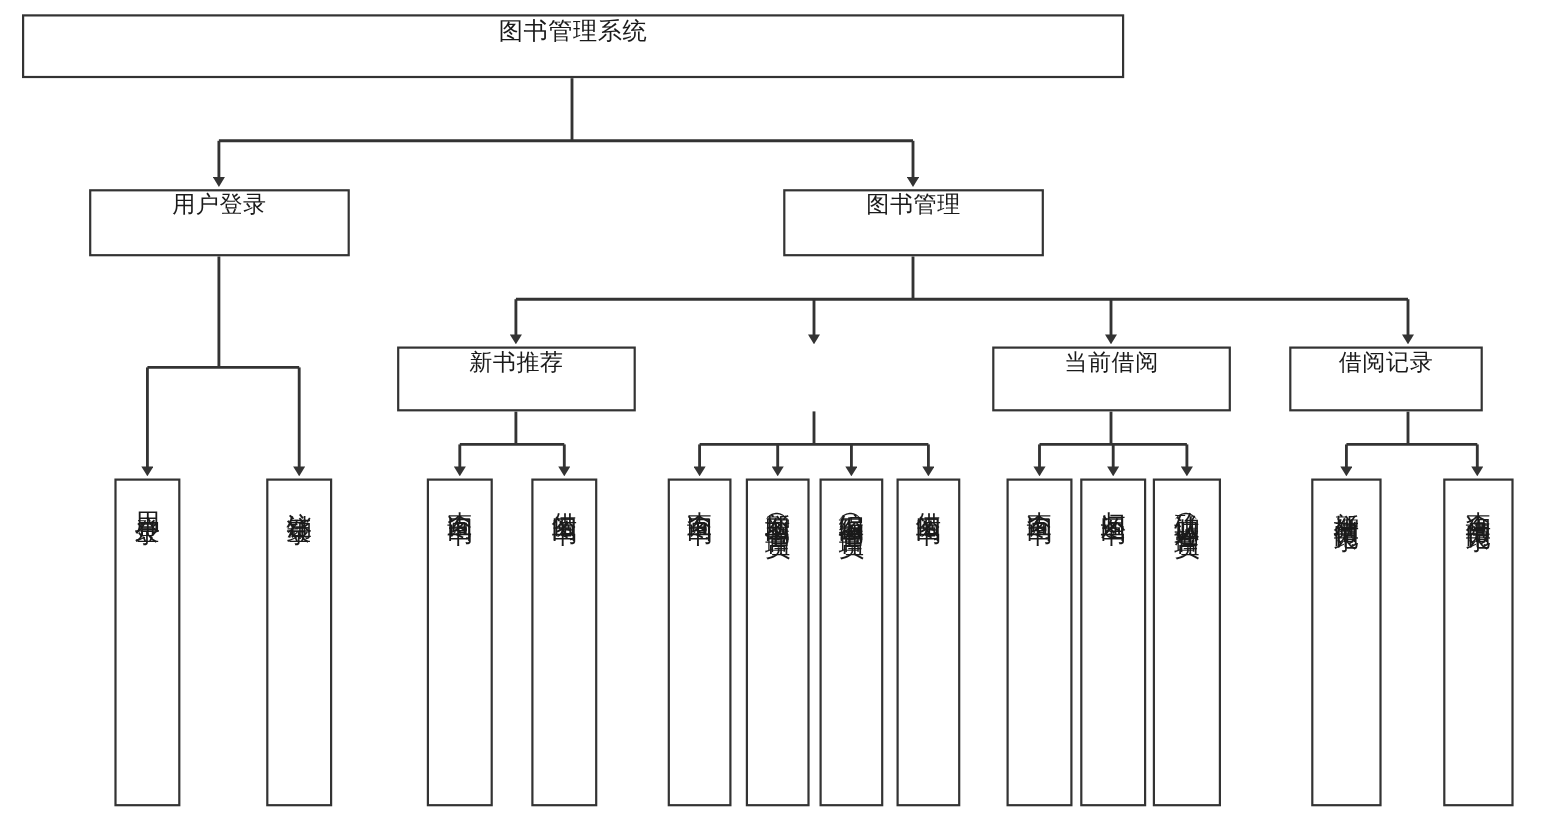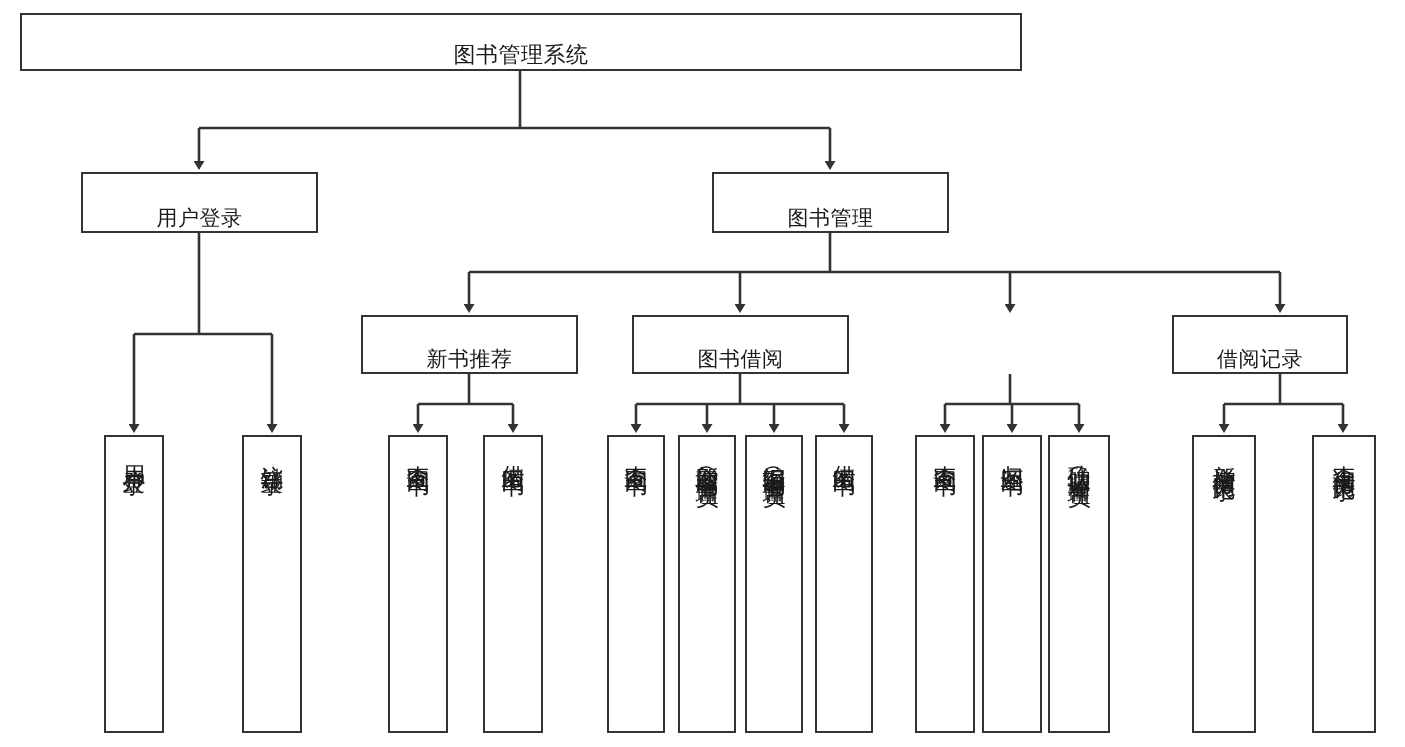--- a/index.html
+++ b/index.html
@@ -24,21 +24,21 @@
     width: 1405px;
     height: 747px;
     pointer-events: none;
   }
   .node {
     position: absolute;
     box-sizing: border-box;
     border: 2.5px solid #333333;
     background: #ffffff;
     display: flex;
-    align-items: flex-end;
+    align-items: flex-start;
     justify-content: center;
     color: #1a1a1a;
   }
   .node .label {
     line-height: 1.22;
     letter-spacing: 0.5px;
     white-space: pre-wrap;
     text-align: center;
   }
   .node.horiz .label {
@@ -132,22 +132,22 @@
   <div class="node horiz" style="left:81px; top:172px; width:237px; height:61px;">
     <span class="label">用户登录</span>
   </div>
   <div class="node horiz" style="left:361px; top:315px; width:217px; height:59px;">
     <span class="label">新书推荐</span>
   </div>
 
   <div class="node horiz" style="left:712px; top:172px; width:237px; height:61px;">
     <span class="label">图书管理</span>
   </div>
-  <div class="node horiz" style="left:632px; top:315px; width:217px; height:59px;">
-    <span class="label">图书借阅</span>
+  <div class="node horiz" style="left:902px; top:315px; width:217px; height:59px;">
+    <span class="label">当前借阅</span>
   </div>
   <div class="node horiz" style="left:1172px; top:315px; width:176px; height:59px;">
     <span class="label">借阅记录</span>
   </div>
 
   <div class="node vert" style="left:104px; top:435px; width:60px; height:298px;">
     <span class="label">用户登录</span>
   </div>
   <div class="node vert" style="left:242px; top:435px; width:60px; height:298px;">
     <span class="label">注销登录</span>

